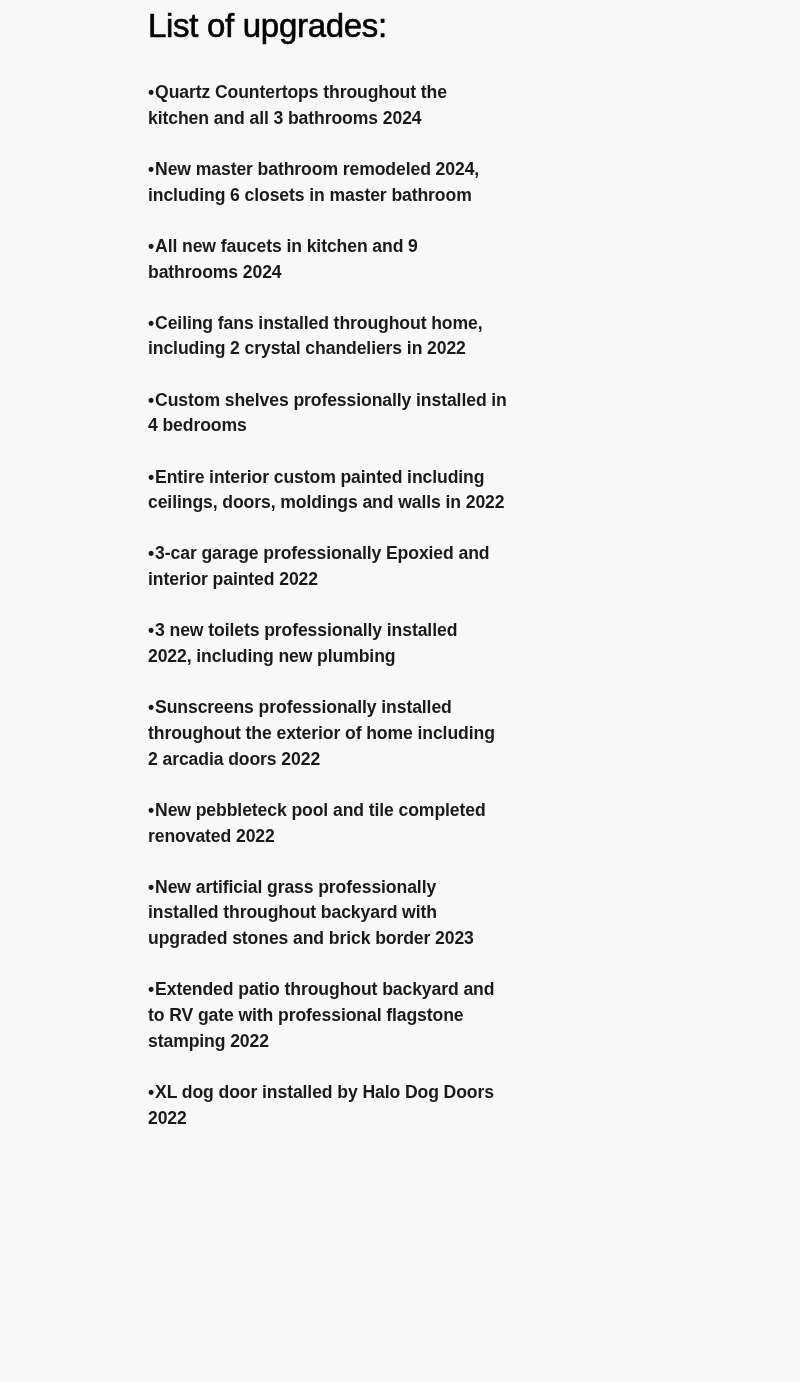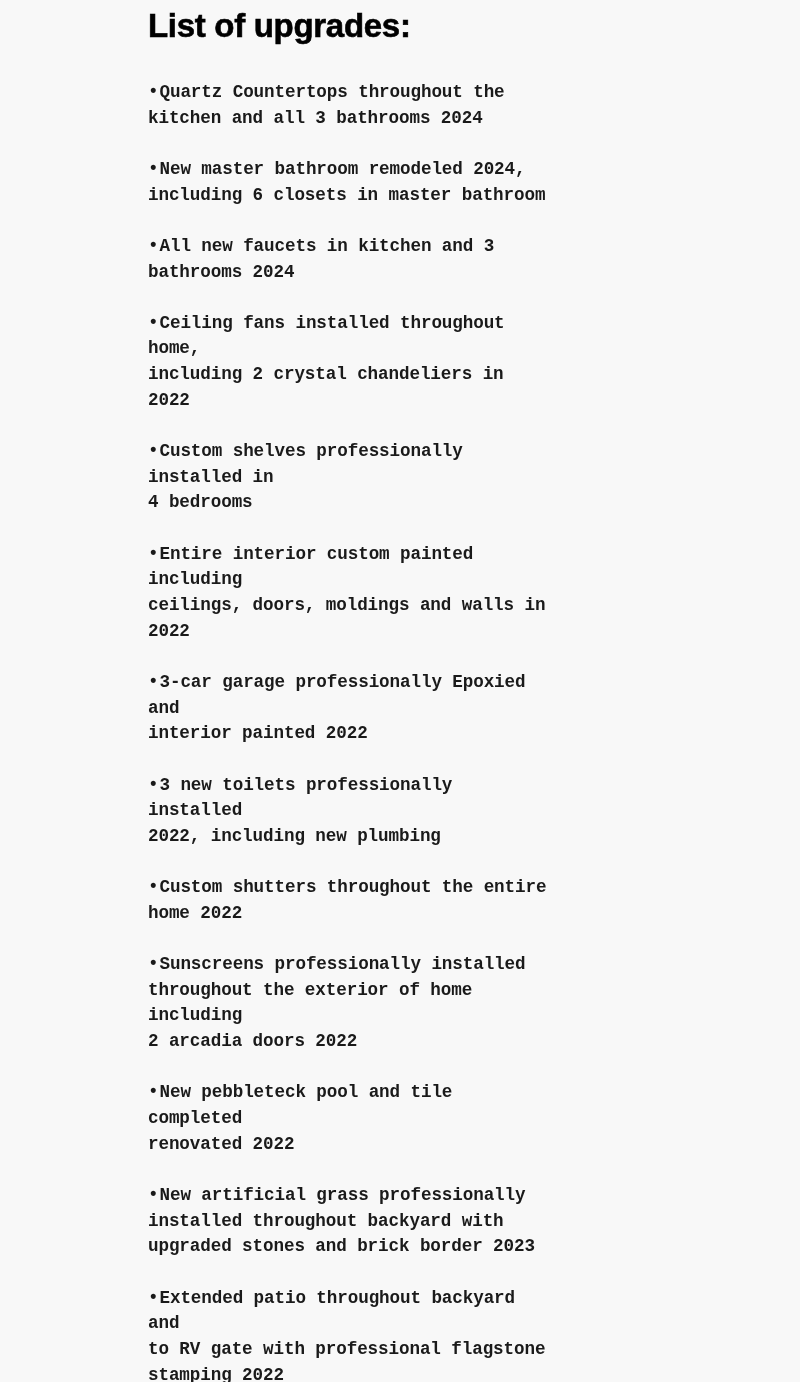--- a/index.html
+++ b/index.html
@@ -16,73 +16,70 @@
     .page {
       position: absolute;
       left: 148px;
       top: 6px;
       width: 400px;
       color: #111111;
       font-family: "Liberation Sans", "DejaVu Sans", sans-serif;
     }
     .title {
       font-size: 33px;
-      font-weight: 700;
+      font-weight: 400;
       letter-spacing: -0.3px;
       margin: 0;
       line-height: 40px;
       -webkit-text-stroke: 0.6px #000;
       color: #000;
     }
     .list {
       list-style: none;
       margin: 0;
       padding: 0;
       margin-top: 34px;
     }
     .item {
       font-size: 17.6px;
       font-weight: 700;
       line-height: 25.7px;
       margin: 0 0 25.5px 0;
       letter-spacing: -0.1px;
       color: #1a1a1a;
       white-space: pre-line;
-      font-family: Liberation Mono, monospace;
     }
     .bullet {
       display: inline-block;
       font-weight: 700;
       margin-right: 1px;
     }
   </style>
 </head>
 <body>
 
 <div class="page">
   <h1 class="title">List of upgrades:</h1>
   <ul class="list">
     <li class="item"><span class="bullet">•</span><span>Quartz Countertops throughout the
 kitchen and all 3 bathrooms 2024</span></li>
     <li class="item"><span class="bullet">•</span><span>New master bathroom remodeled 2024,
 including 6 closets in master bathroom</span></li>
-    <li class="item"><span class="bullet">•</span><span>All new faucets in kitchen and 3
+    <li class="item"><span class="bullet">•</span><span>All new faucets in kitchen and 9
 bathrooms 2024</span></li>
     <li class="item"><span class="bullet">•</span><span>Ceiling fans installed throughout home,
 including 2 crystal chandeliers in 2022</span></li>
     <li class="item"><span class="bullet">•</span><span>Custom shelves professionally installed in
 4 bedrooms</span></li>
     <li class="item"><span class="bullet">•</span><span>Entire interior custom painted including
 ceilings, doors, moldings and walls in 2022</span></li>
     <li class="item"><span class="bullet">•</span><span>3-car garage professionally Epoxied and
 interior painted 2022</span></li>
     <li class="item"><span class="bullet">•</span><span>3 new toilets professionally installed
 2022, including new plumbing</span></li>
-    <li class="item"><span class="bullet">•</span><span>Custom shutters throughout the entire
-home 2022</span></li>
     <li class="item"><span class="bullet">•</span><span>Sunscreens professionally installed
 throughout the exterior of home including
 2 arcadia doors 2022</span></li>
     <li class="item"><span class="bullet">•</span><span>New pebbleteck pool and tile completed
 renovated 2022</span></li>
     <li class="item"><span class="bullet">•</span><span>New artificial grass professionally
 installed throughout backyard with
 upgraded stones and brick border 2023</span></li>
     <li class="item"><span class="bullet">•</span><span>Extended patio throughout backyard and
 to RV gate with professional flagstone

